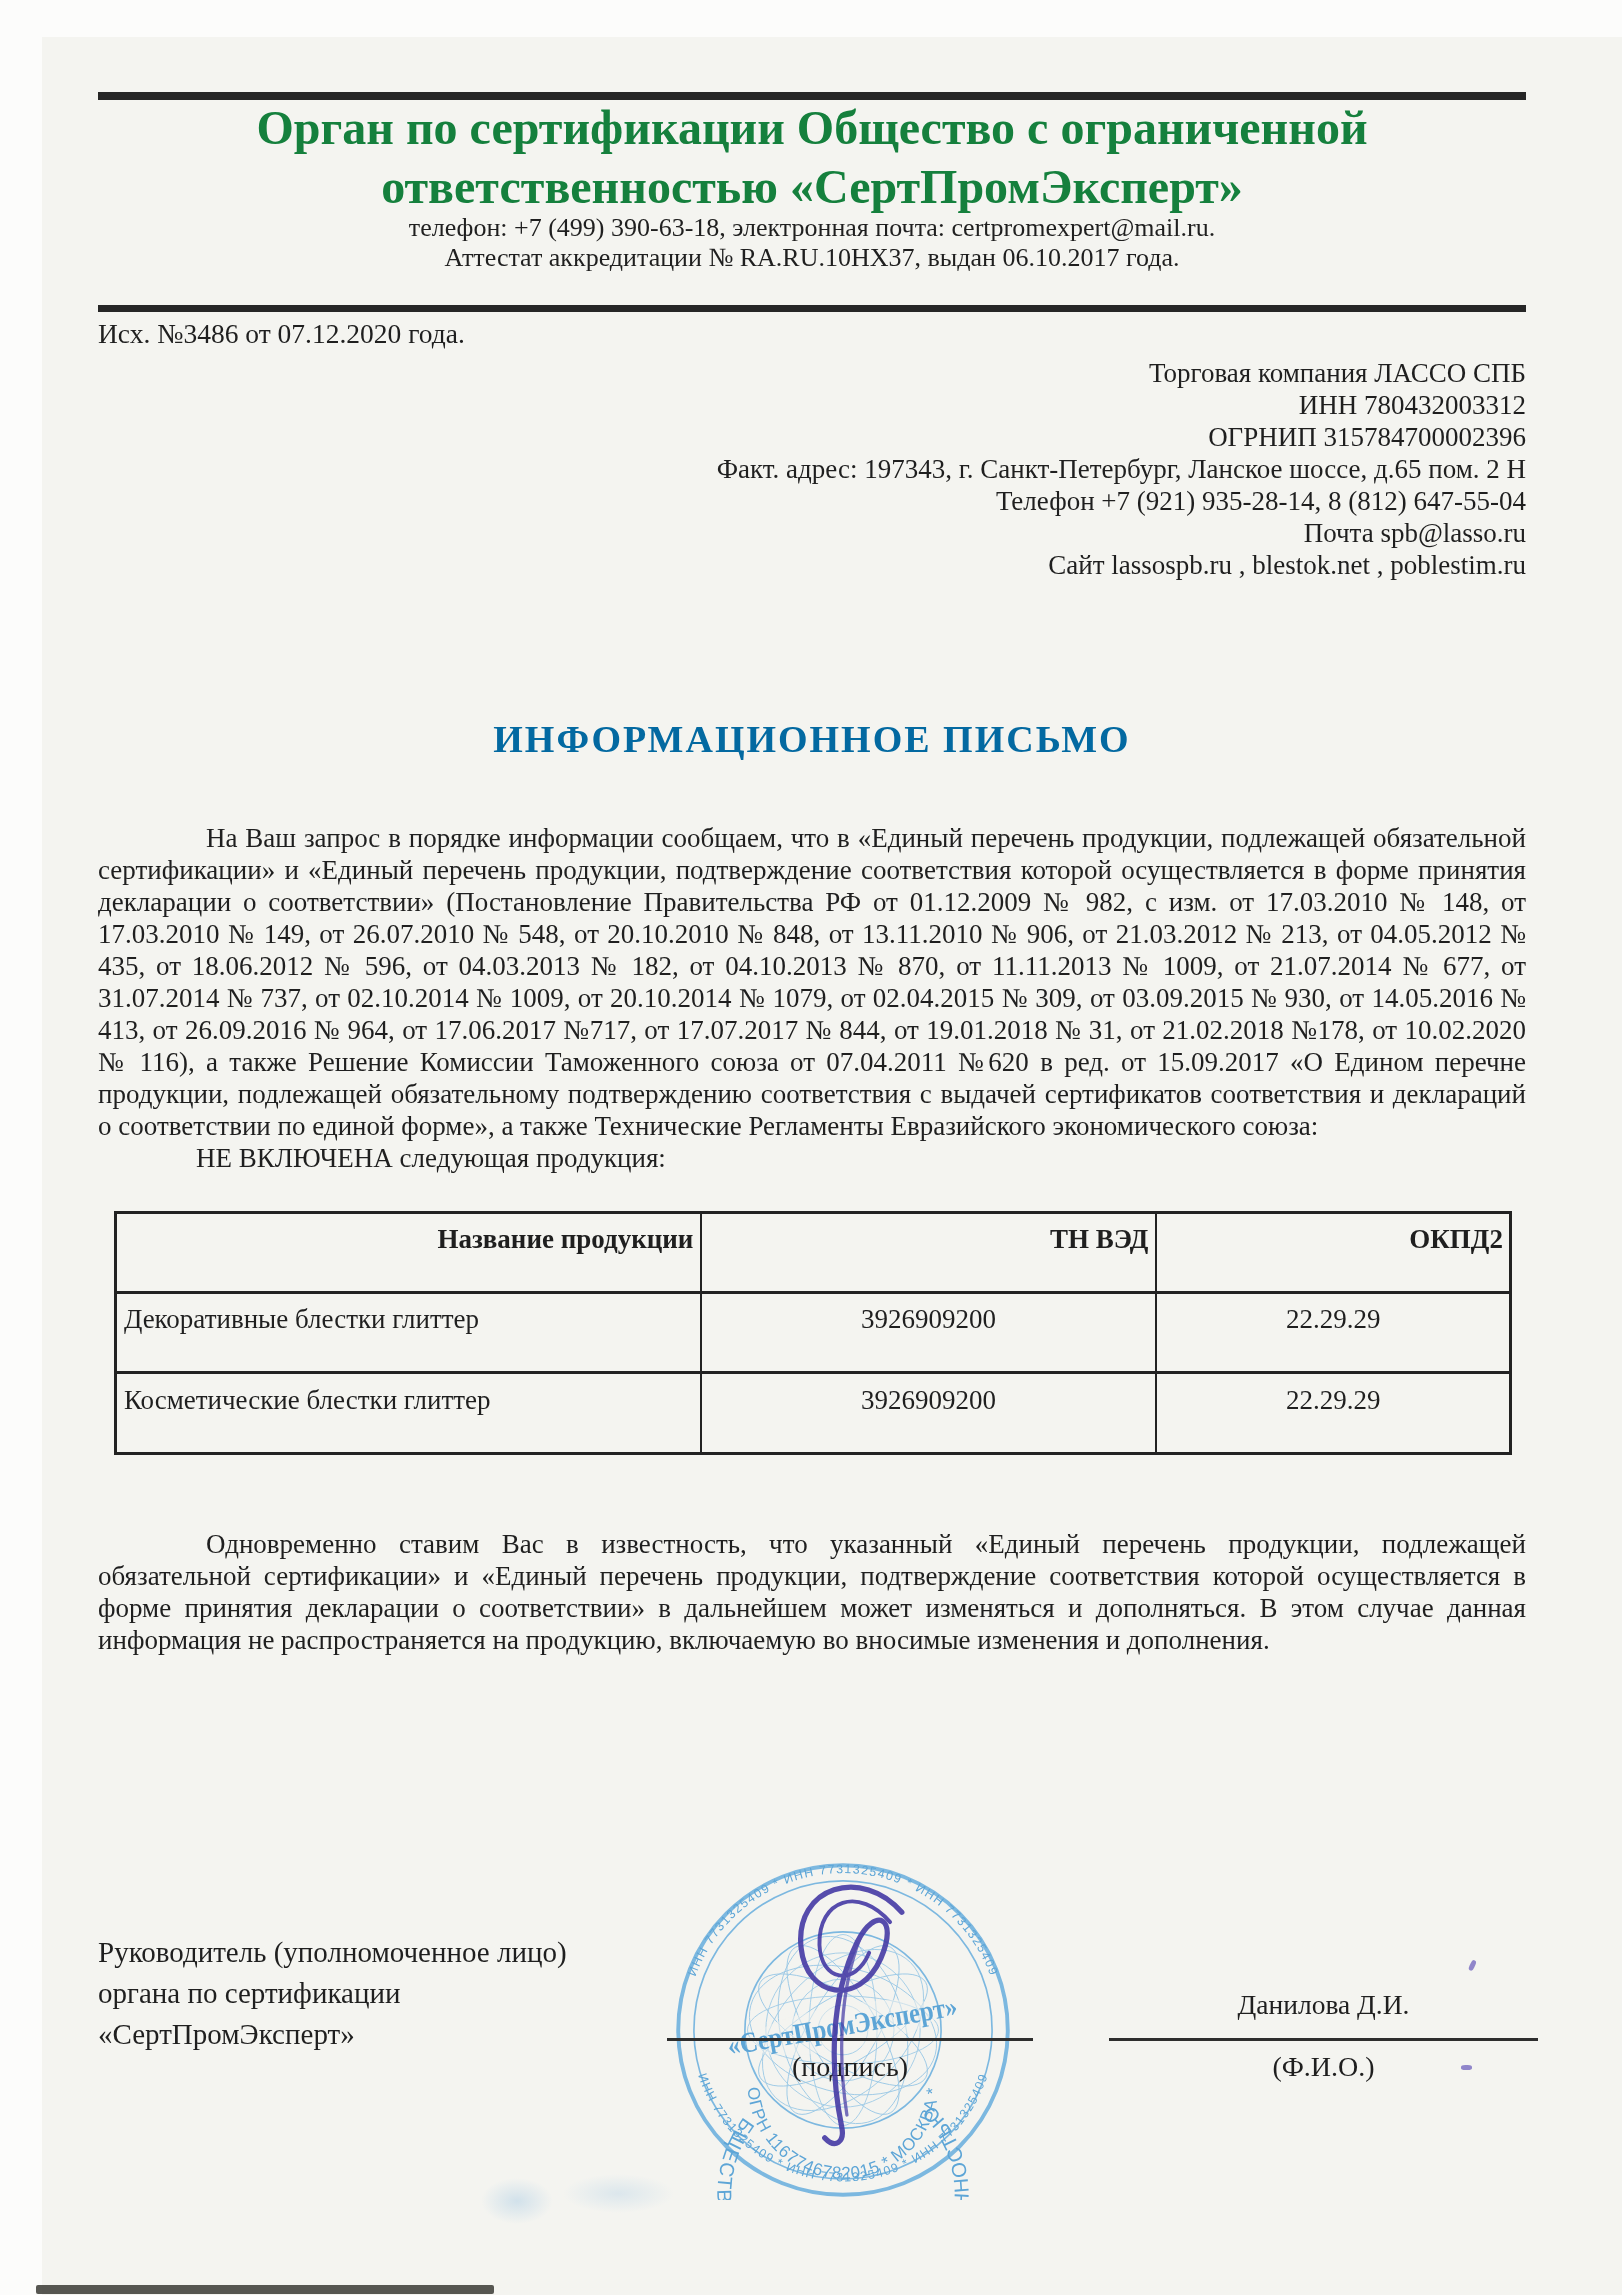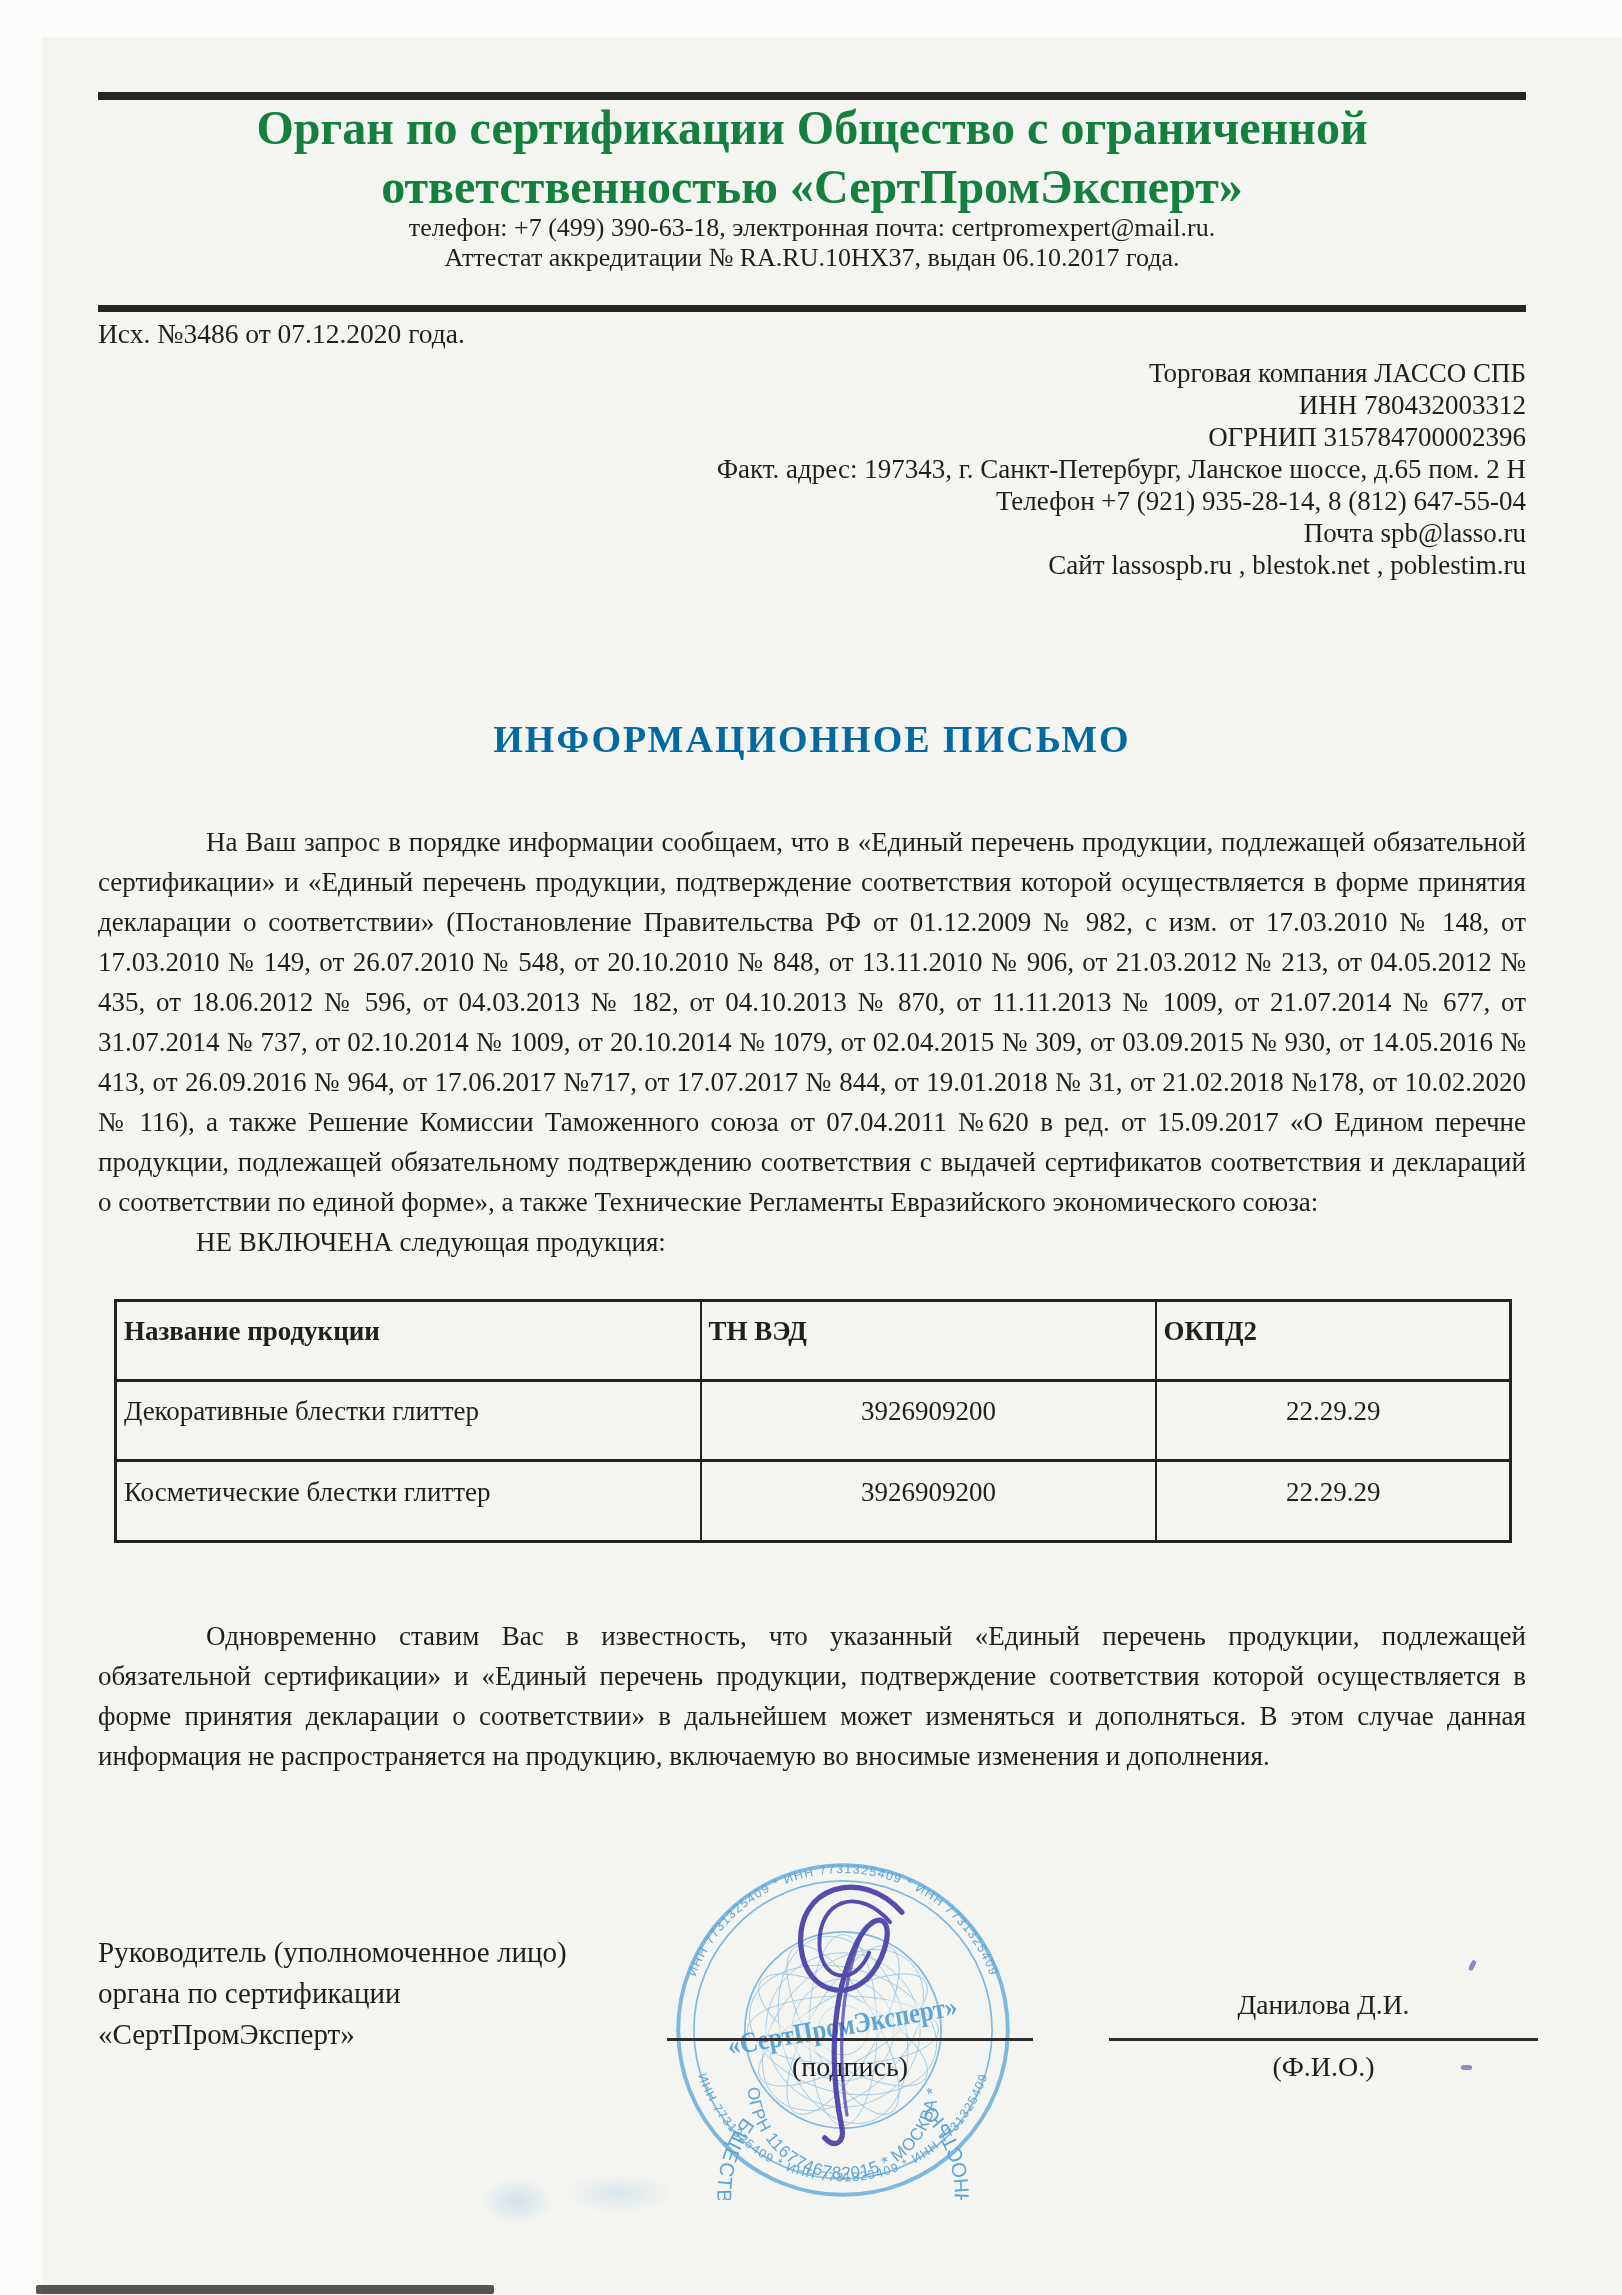--- a/index.html
+++ b/index.html
@@ -38,42 +38,42 @@
   }
 
   .letter-title {
     left: 98px; top: 717px; width: 1428px;
     text-align: center; font-weight: bold;
     font-size: 38px; letter-spacing: 2px; color: #0369a1; z-index: 2;
   }
 
   .body-flow {
     left: 98px; top: 822px; width: 1428px;
-    font-size: 27px; line-height: 40px; z-index: 2;
+    font-size: 27px; line-height: 32px; z-index: 2;
   }
   .body-flow p { margin: 0; }
   .para { text-align: justify; text-indent: 108px; }
   .para-2 { margin-top: 73px !important; }
   .not-included { margin-left: 98px !important; }
 
   table.products {
     border-collapse: collapse;
     margin: 37px 0 0 16.4px;
     width: 1396px;
     table-layout: fixed;
   }
   table.products th, table.products td {
     border: 2px solid #222;
     border-top-width: 3.3px; border-bottom-width: 3.3px;
     height: 68px; vertical-align: top;
     padding: 9.2px 6.5px 0 6.5px;
     font-size: 27px;
   }
   table.products { border: 3.3px solid #222; }
-  table.products th { font-weight: bold; text-align: left; }
+  table.products th { font-weight: bold; text-align: right; }
   td.cell-name { text-align: left; padding-left: 85px; font-family: Liberation Serif, serif; }
   td.cell-mid, td.cell-okpd { text-align: center; }
 
   .sig-left {
     left: 98px; top: 1932px; width: 589px;
     font-size: 29px; line-height: 41px; z-index: 2;
   }
   .sig-line { height: 3.3px; background: #2e2e2e; z-index: 4; }
   .sig-line-left  { left: 667px; top: 2038px; width: 366px; }
   .sig-line-right { left: 1109px; top: 2038px; width: 429px; }

